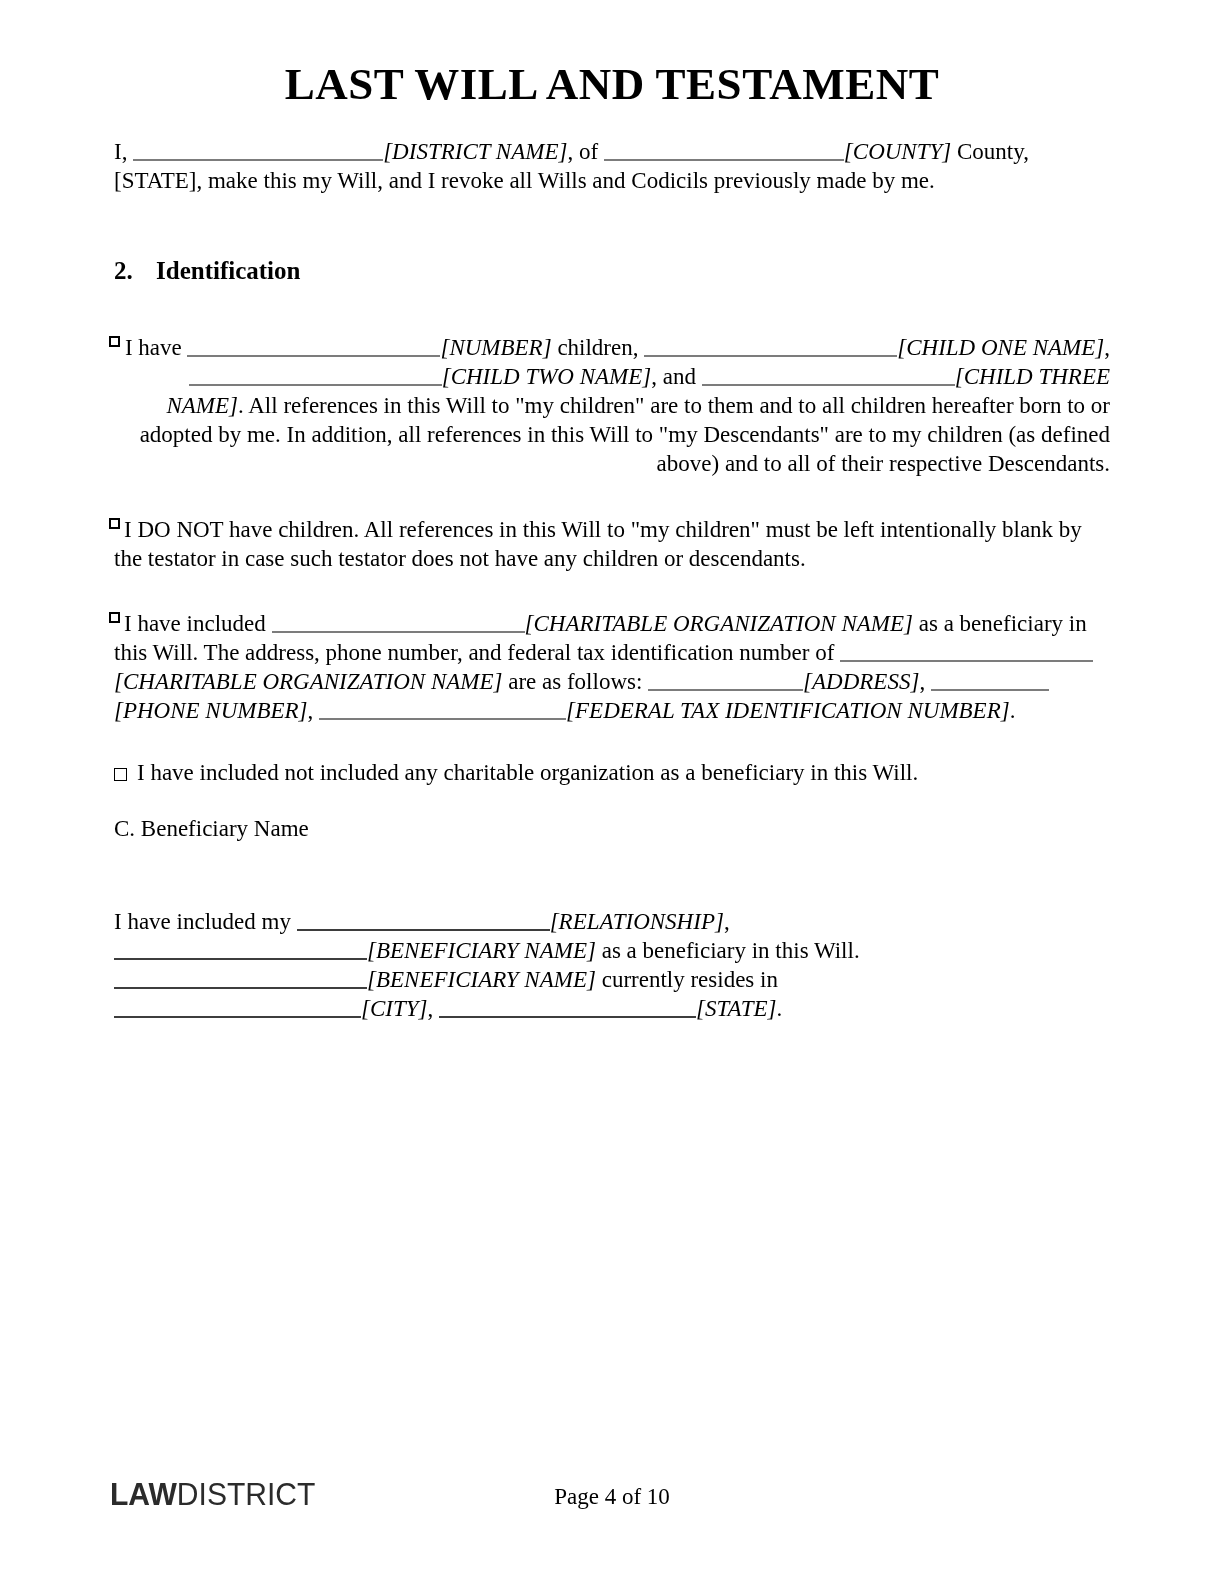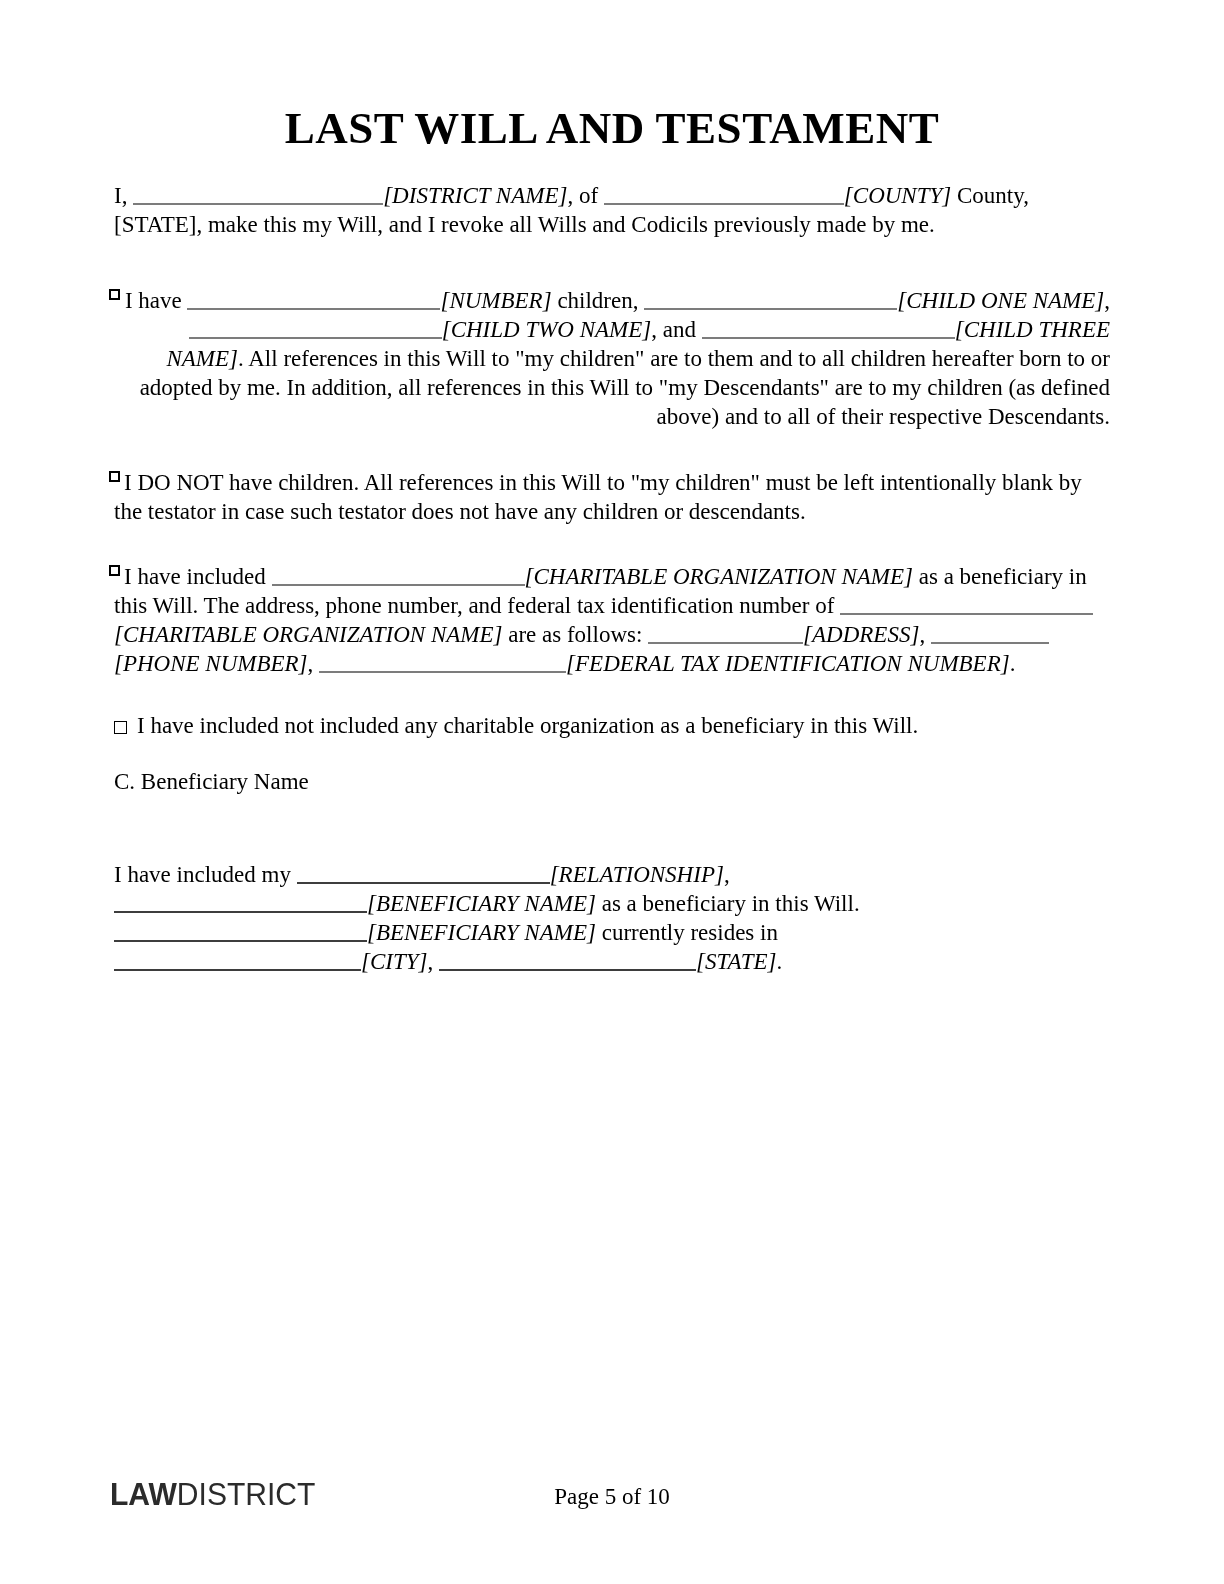--- a/index.html
+++ b/index.html
@@ -12,21 +12,21 @@
     color: #000000;
     overflow: hidden;
   }
   .page {
     position: relative;
     width: 1224px;
     height: 1584px;
     background: #ffffff;
   }
   .content {
-    padding: 100px 114px 0 114px;
+    padding: 56px 114px 0 114px;
   }
   h1.doc-title {
     font-size: 45px;
     line-height: 56px;
     font-weight: bold;
     text-align: center;
     letter-spacing: 0.5px;
   }
   .heading {
     font-size: 25px;
@@ -121,25 +121,26 @@
   }
 </style>
 </head>
 <body>
 
 <div class="page">
   <div class="content">
     <h1 class="doc-title">LAST WILL AND TESTAMENT</h1>
 
       <div id="para-introductory" class="para">I, <span class="blank" style="width: 250px;"></span><em>[DISTRICT NAME]</em>, of <span class="blank" style="width: 240px;"></span><em>[COUNTY]</em> County, [STATE], make this my Will, and I revoke all Wills and Codicils previously made by me.</div>
+      <div id="heading-identification" class="heading"><span class="heading-num">2.</span><span>Identification</span></div>
       <div id="para-children-have" class="para cb-para"><span class="cbox-super"></span>I have <span class="blank" style="width: 253px;"></span><em>[NUMBER]</em> children, <span class="blank" style="width: 253px;"></span><em>[CHILD ONE NAME]</em>, <span class="blank" style="width: 253px;"></span><em>[CHILD TWO NAME]</em>, and <span class="blank" style="width: 253px;"></span><em>[CHILD THREE NAME]</em>. All references in this Will to "my children" are to them and to all children hereafter born to or adopted by me. In addition, all references in this Will to "my Descendants" are to my children (as defined above) and to all of their respective Descendants.</div>
       <div id="para-children-none" class="para cb-para"><span class="cbox-super"></span>I DO NOT have children. All references in this Will to "my children" must be left intentionally blank by the testator in case such testator does not have any children or descendants.</div>
       <div id="para-charity-included" class="para cb-para"><span class="cbox-super"></span>I have included <span class="blank" style="width: 253px;"></span><em>[CHARITABLE ORGANIZATION NAME]</em> as a beneficiary in this Will. The address, phone number, and federal tax identification number of <span class="blank" style="width: 253px;"></span><em>[CHARITABLE ORGANIZATION NAME]</em> are as follows: <span class="blank" style="width: 155px;"></span><em>[ADDRESS]</em>, <span class="blank" style="width: 118px;"></span><em>[PHONE NUMBER]</em>, <span class="blank" style="width: 247px;"></span><em>[FEDERAL TAX IDENTIFICATION NUMBER]</em>.</div>
       <div id="para-charity-none" class="para"><span class="cbox-inline"></span>I have included not included any charitable organization as a beneficiary in this Will.</div>
       <div id="sub-beneficiary" class="subheading">C. Beneficiary Name</div>
       <div id="para-beneficiary" class="para">I have included my <span class="blank dark" style="width: 253px;"></span><em>[RELATIONSHIP]</em>,<br><span class="blank dark" style="width: 253px;"></span><em>[BENEFICIARY NAME]</em> as a beneficiary in this Will.<br><span class="blank dark" style="width: 253px;"></span><em>[BENEFICIARY NAME]</em> currently resides in<br><span class="blank dark" style="width: 247px;"></span><em>[CITY]</em>, <span class="blank dark" style="width: 257px;"></span><em>[STATE]</em>.</div>
     </div>
 
   <div class="footer-logo">
     <span class="logo-bold">LAW</span><span class="logo-light">DISTRICT</span>
   </div>
-  <div class="footer-page">Page 5 of 10</div>
+  <div class="footer-page">Page 4 of 10</div>
 </div>
 
 </body></html>

